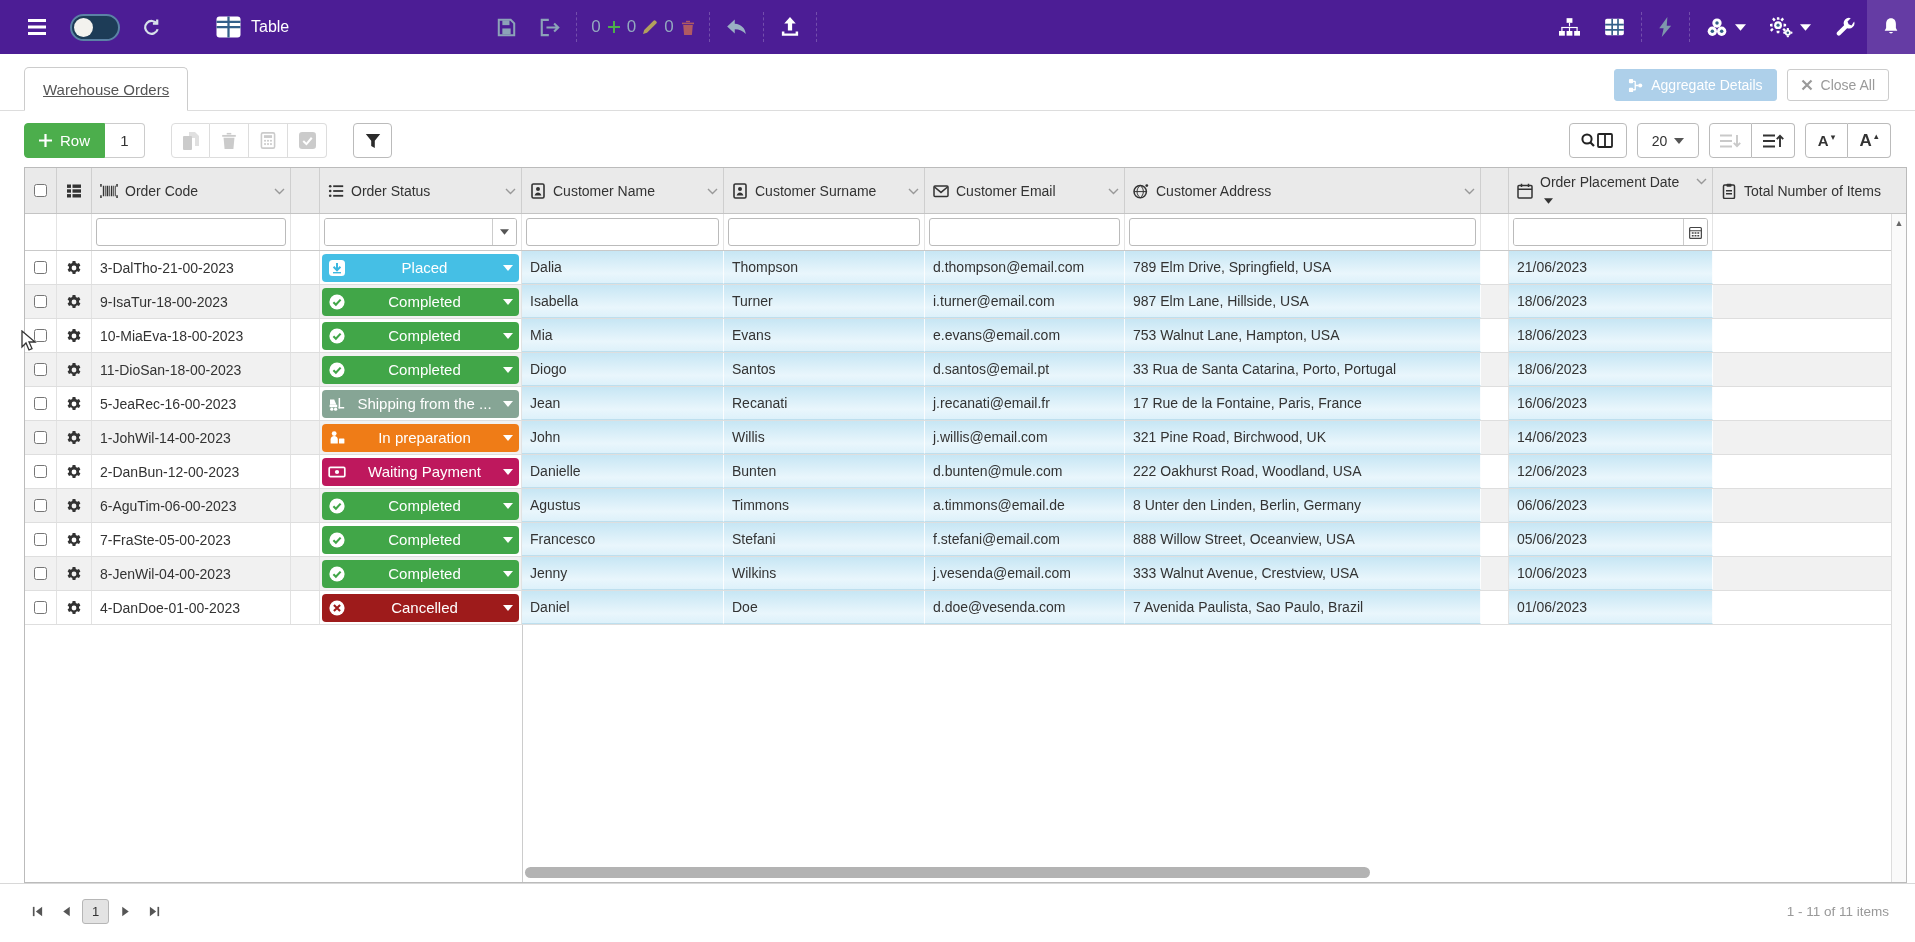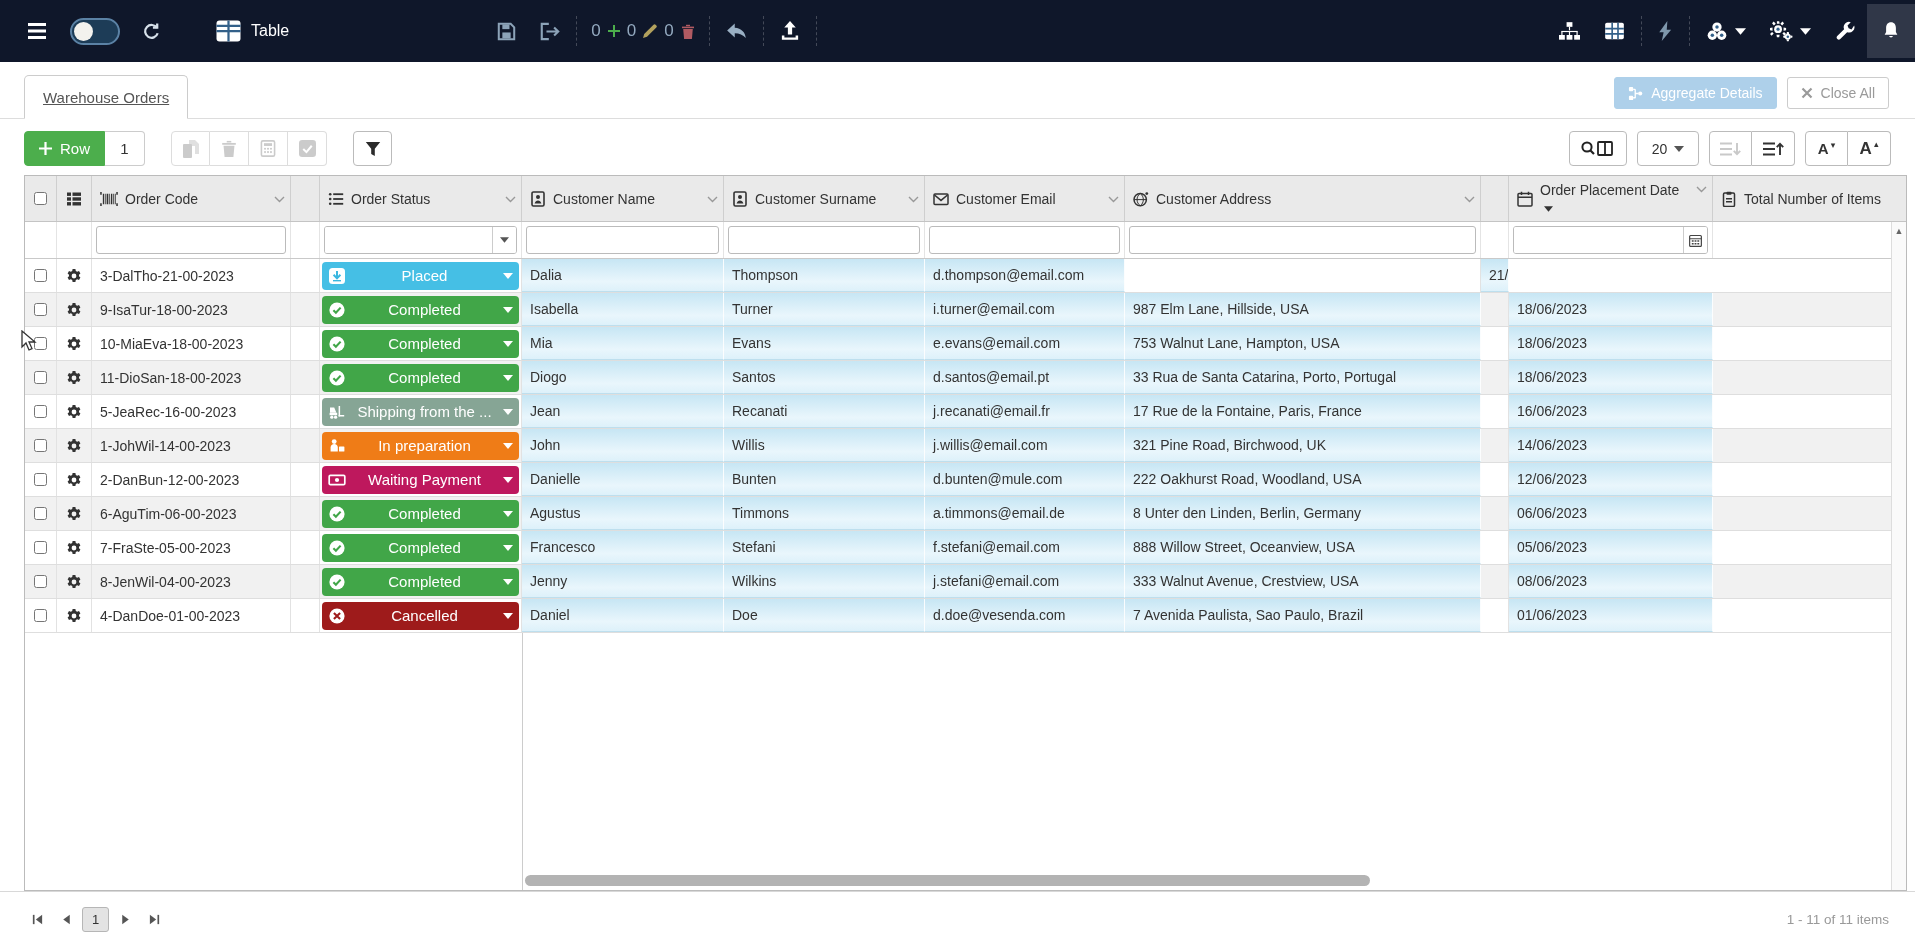--- a/index.html
+++ b/index.html
@@ -2,21 +2,21 @@
 <html><head>
 <meta charset="utf-8">
 <style>
   * { box-sizing: border-box; margin: 0; padding: 0; }
   html,body { width:1915px; height:942px; overflow:hidden; background:#fff;
     font-family:"Liberation Sans","DejaVu Sans",sans-serif; }
   .ic { display:inline-flex; align-items:center; justify-content:center; }
   .ic svg { width:100%; height:100%; display:block; }
 
   
-  .topbar { height:62px; background:#0f172a; display:flex; align-items:center; padding:0 0 0 14px; }
+  .topbar { height:54px; background:#4c1d95; display:flex; align-items:center; padding:0 0 0 14px; }
   .tb-btn { background:none; border:none; cursor:pointer; display:inline-flex; align-items:center;
             justify-content:center; height:54px; padding:0 12px; }
   .tb-sep { width:0; height:30px; border-left:1px dashed rgba(255,255,255,.22); margin:0 4px; }
   .toggle { width:50px; height:27px; border:2px solid #5b82a5; border-radius:14px; background:#1d3c57;
             position:relative; margin:0 10px; cursor:pointer; }
   .toggle .knob { position:absolute; left:2px; top:2px; width:19px; height:19px; border-radius:50%; background:#f3f2ee; }
   .tb-title { color:#fff; font-size:16px; margin-left:9px; }
   .tb-counters { display:flex; align-items:center; gap:7px; color:#93a9bf; font-size:17px; }
   .tb-right { margin-left:auto; display:flex; align-items:center; height:54px; }
   .tb-active { background:rgba(255,255,255,.14); }
@@ -631,20 +631,21 @@
             <span class="p-cr">
               <svg viewBox="0 0 10 6">
                 <path d="M0 0h10L5 6z" fill="#fff"></path>
               </svg>
             </span>
           </div>
         </div>
         <div class="cell c-blue">Dalia</div>
         <div class="cell c-blue">Thompson</div>
         <div class="cell c-blue">d.thompson@email.com</div>
+        <div class="cell c-blue">789 Elm Drive, Springfield, USA</div>
         <div class="cell plain"></div>
         <div class="cell c-blue">21/06/2023</div>
         <div class="cell plain" style="border-right:none"></div>
       </div>
       <div class="g-row grid-cols alt">
         <div class="cell plain c-center">
           <input type="checkbox" style="">
         </div>
         <div class="cell plain c-center">
           <span class="ic" style="width:16px;height:16px">
@@ -949,24 +950,24 @@
             <span class="p-lb">Completed</span>
             <span class="p-cr">
               <svg viewBox="0 0 10 6">
                 <path d="M0 0h10L5 6z" fill="#fff"></path>
               </svg>
             </span>
           </div>
         </div>
         <div class="cell c-blue">Jenny</div>
         <div class="cell c-blue">Wilkins</div>
-        <div class="cell c-blue">j.stefani@email.com</div>
+        <div class="cell c-blue">j.vesenda@email.com</div>
         <div class="cell c-blue">333 Walnut Avenue, Crestview, USA</div>
         <div class="cell plain"></div>
-        <div class="cell c-blue">08/06/2023</div>
+        <div class="cell c-blue">10/06/2023</div>
         <div class="cell plain" style="border-right:none"></div>
       </div>
       <div class="g-row grid-cols">
         <div class="cell plain c-center">
           <input type="checkbox" style="">
         </div>
         <div class="cell plain c-center">
           <span class="ic" style="width:16px;height:16px">
             <svg viewBox="0 0 16 16" fill="#333" fill-rule="evenodd">
               <path d="M6.6 1h2.8l.4 1.9 1.4.8 1.8-.7 1.4 2.4-1.4 1.3v1.6l1.4 1.3-1.4 2.4-1.8-.7-1.4.8-.4 1.9H6.6l-.4-1.9-1.4-.8-1.8.7-1.4-2.4 1.4-1.3V6.7L1.6 5.4 3 3l1.8.7 1.4-.8zM8 5.6A2.4 2.4 0 1 0 8 10.4 2.4 2.4 0 0 0 8 5.6z"></path>

